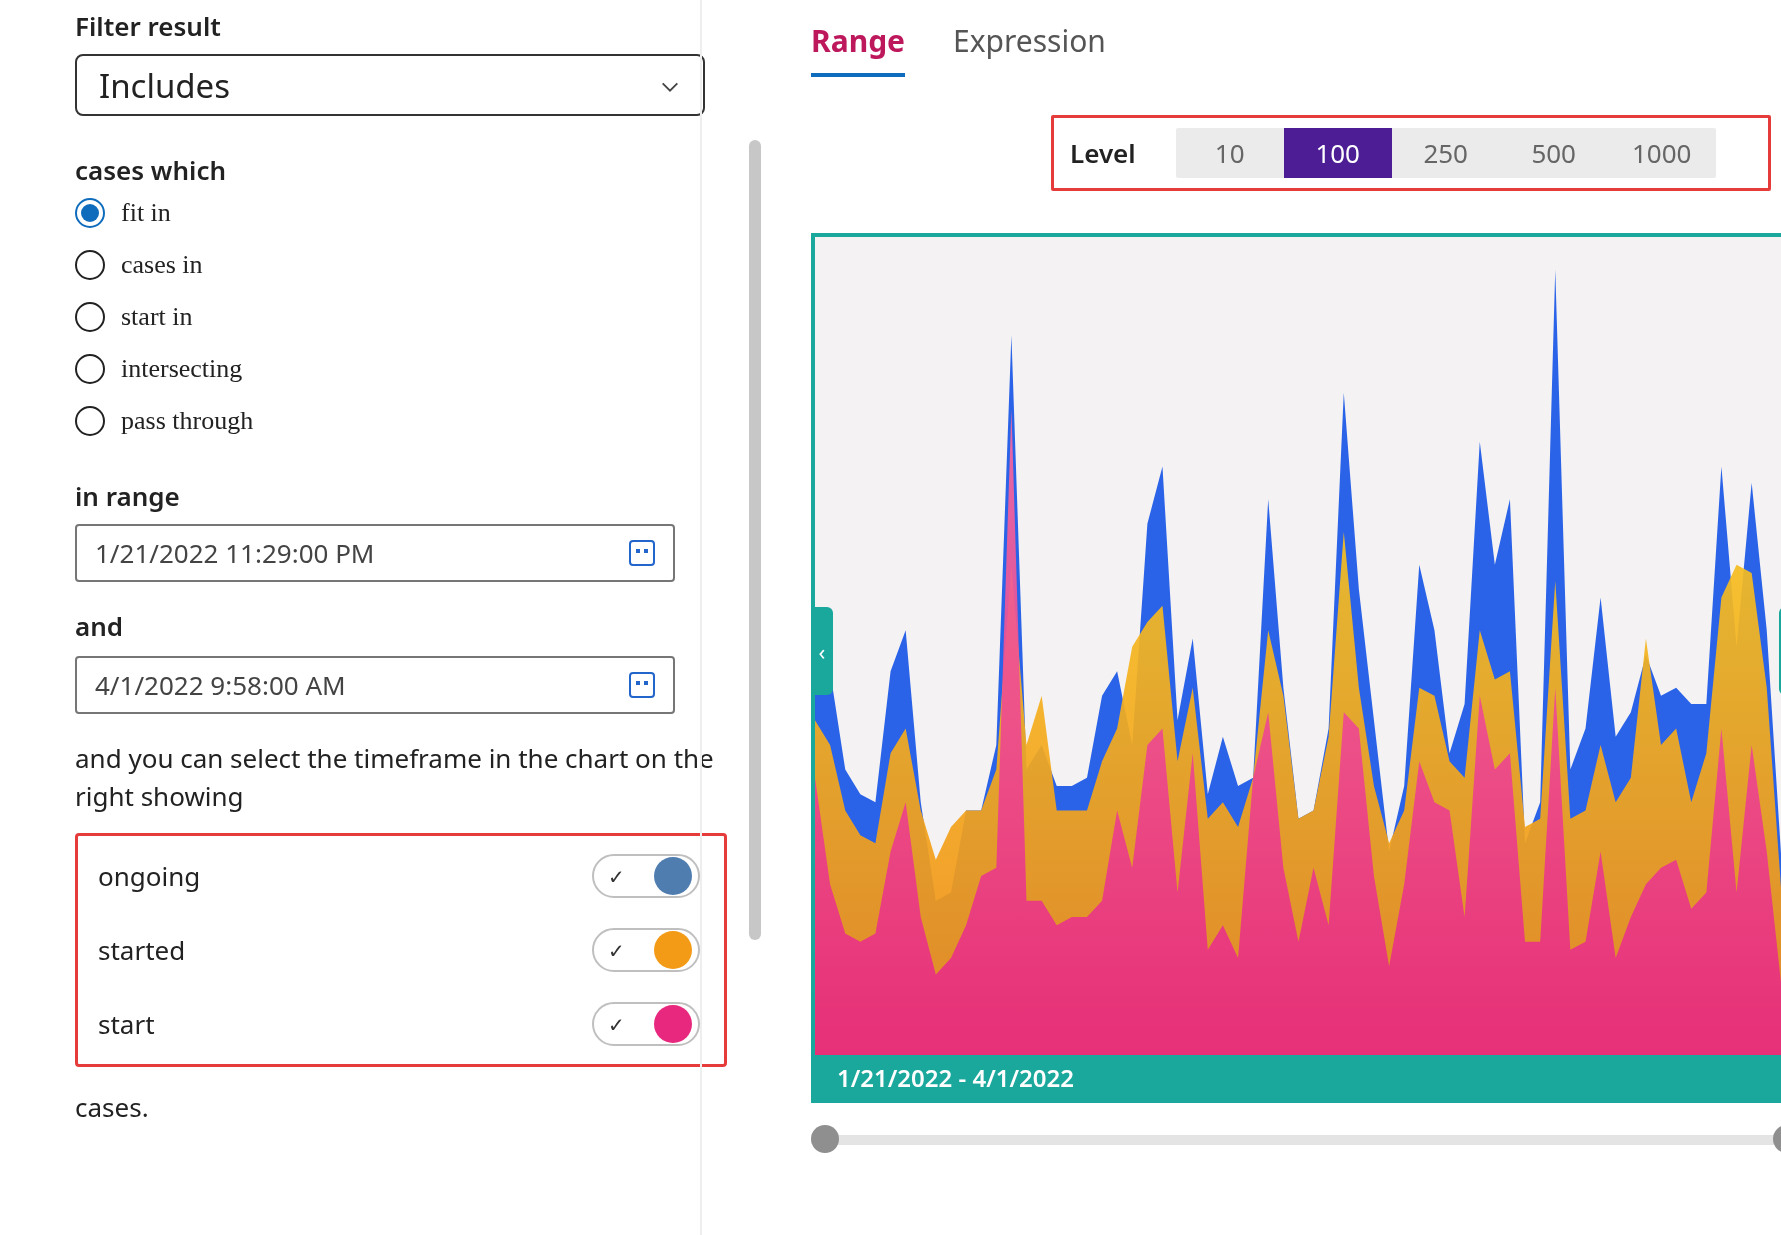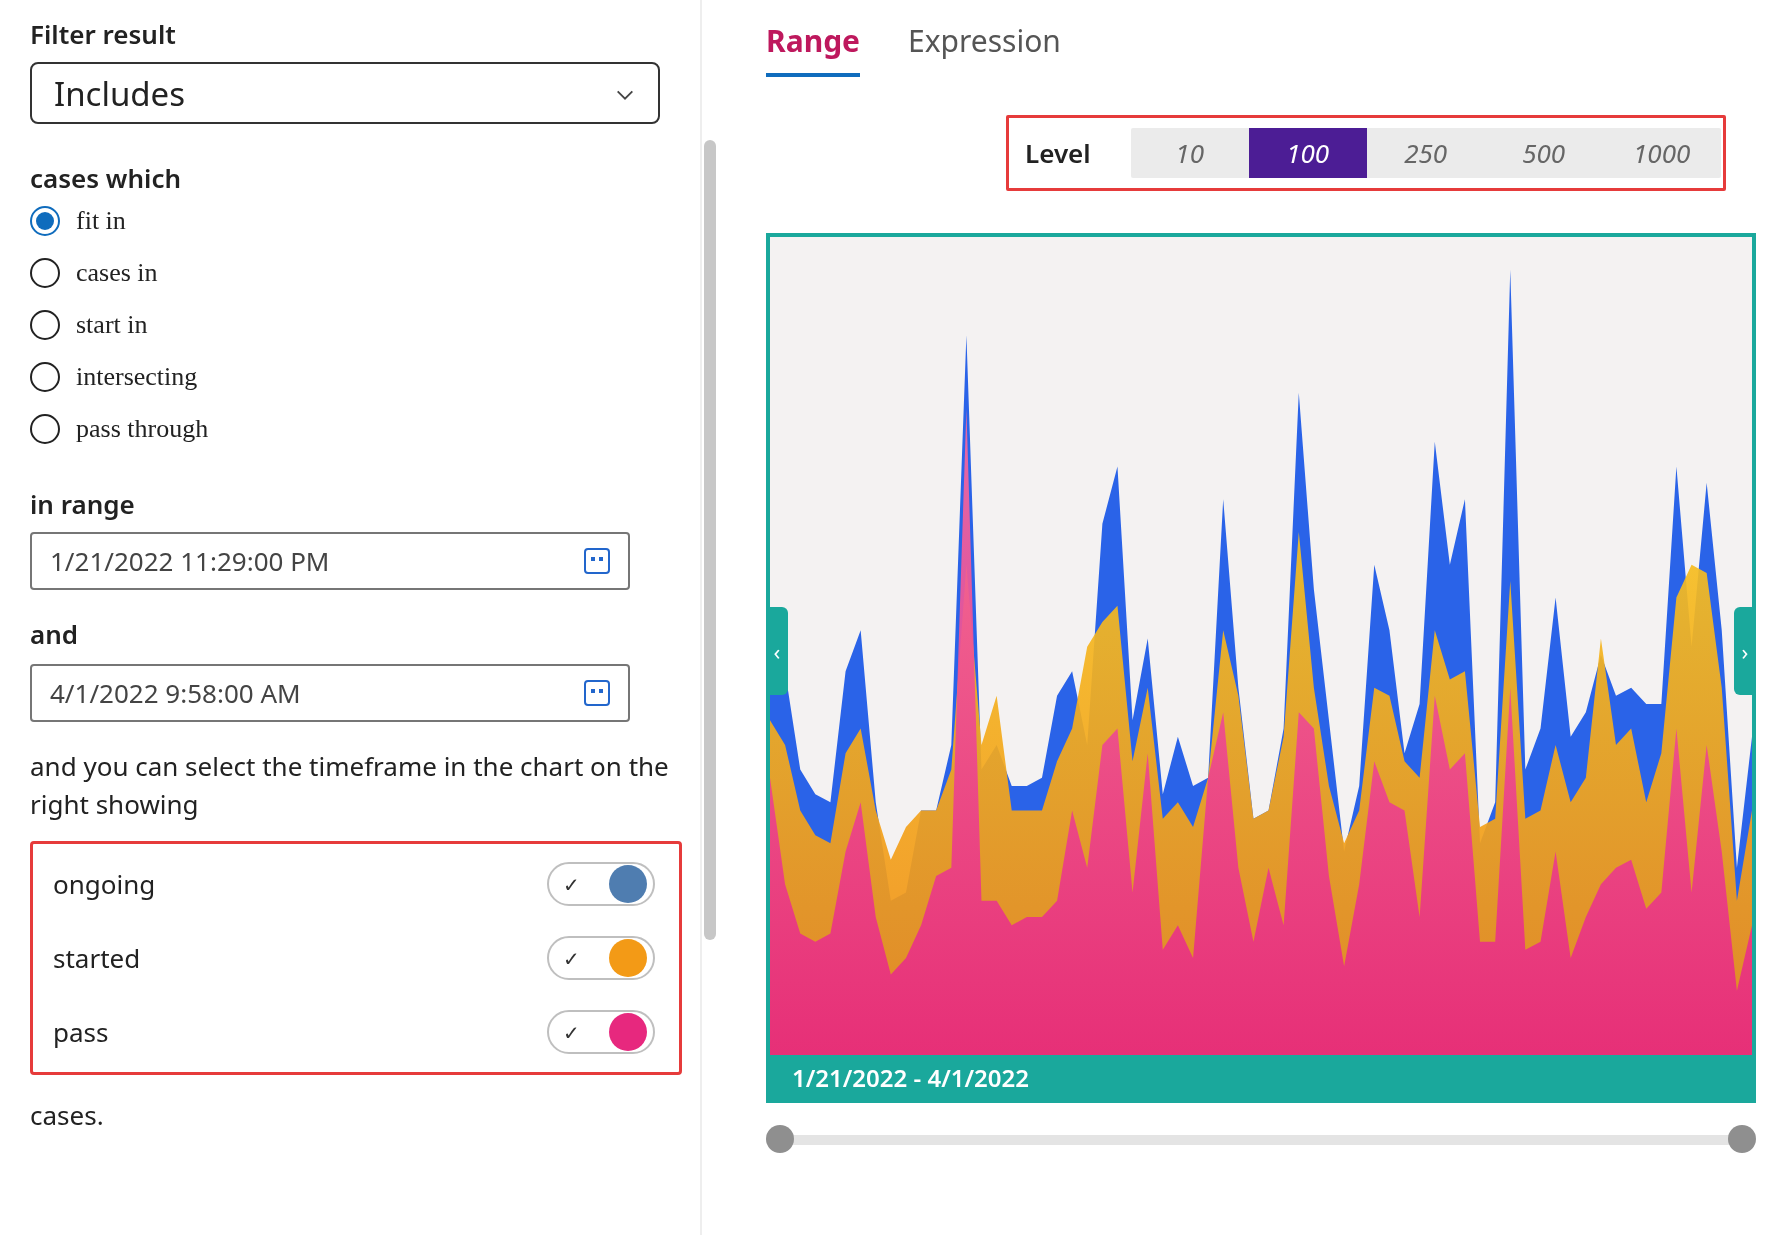--- a/index.html
+++ b/index.html
@@ -8,22 +8,23 @@
     font-family: "Segoe UI", system-ui, -apple-system, sans-serif;
     background: #fff;
     color: #222;
     display: flex;
     width: 1781px;
     height: 1235px;
   }
   
   .left-panel {
     width: 832px;
-    padding: 16px 30px 40px 30px;
+    padding: 8px 30px 40px 30px;
     position: relative;
+    margin-left: 45px;
   }
   .v-scrollbar {
     position: absolute;
     top: 140px;
     right: -4px;
     width: 12px;
     height: 800px;
     background: #c7c7c7;
     border-radius: 6px;
   }
@@ -119,23 +120,23 @@
     border-radius: 2px;
     padding: 10px 16px;
     display: flex; align-items: center; gap: 40px;
     margin-left: 240px;
     margin-bottom: 42px;
     width: 720px;
   }
   .level-label { font-size: 26px; font-weight: 600; }
   .level-buttons { display: flex; background: #ebebeb; border-radius: 2px; }
   .level-btn {
-    width: 118px; height: 50px;
+    width: 108px; height: 50px;
     display: flex; align-items: center; justify-content: center;
-    font-size: 26px; color: #666; cursor: pointer; font-style: italic;
+    font-size: 26px; color: #666; cursor: pointer;
   }
   .level-btn.active { background: #4c1d95; color: #fff; }
   .chart-frame {
     border: 4px solid #1aa89c;
     width: 990px; height: 870px;
     position: relative;
     background: #f4f2f2;
     overflow: hidden;
   }
   .chart-svg { position: absolute; inset: 0; }
@@ -236,21 +237,21 @@
         </span>
       </div>
       <div class="legend-row">
         <span class="legend-label">started</span>
         <span class="toggle">
           <span class="check">✓</span>
           <span class="knob" style="background: rgb(243, 154, 22);"></span>
         </span>
       </div>
       <div class="legend-row">
-        <span class="legend-label">pass</span>
+        <span class="legend-label">start</span>
         <span class="toggle">
           <span class="check">✓</span>
           <span class="knob" style="background: rgb(231, 40, 126);"></span>
         </span>
       </div>
     </div>
 
   <div class="cases-tail">cases.</div>
 
   <div class="v-scrollbar"></div>

